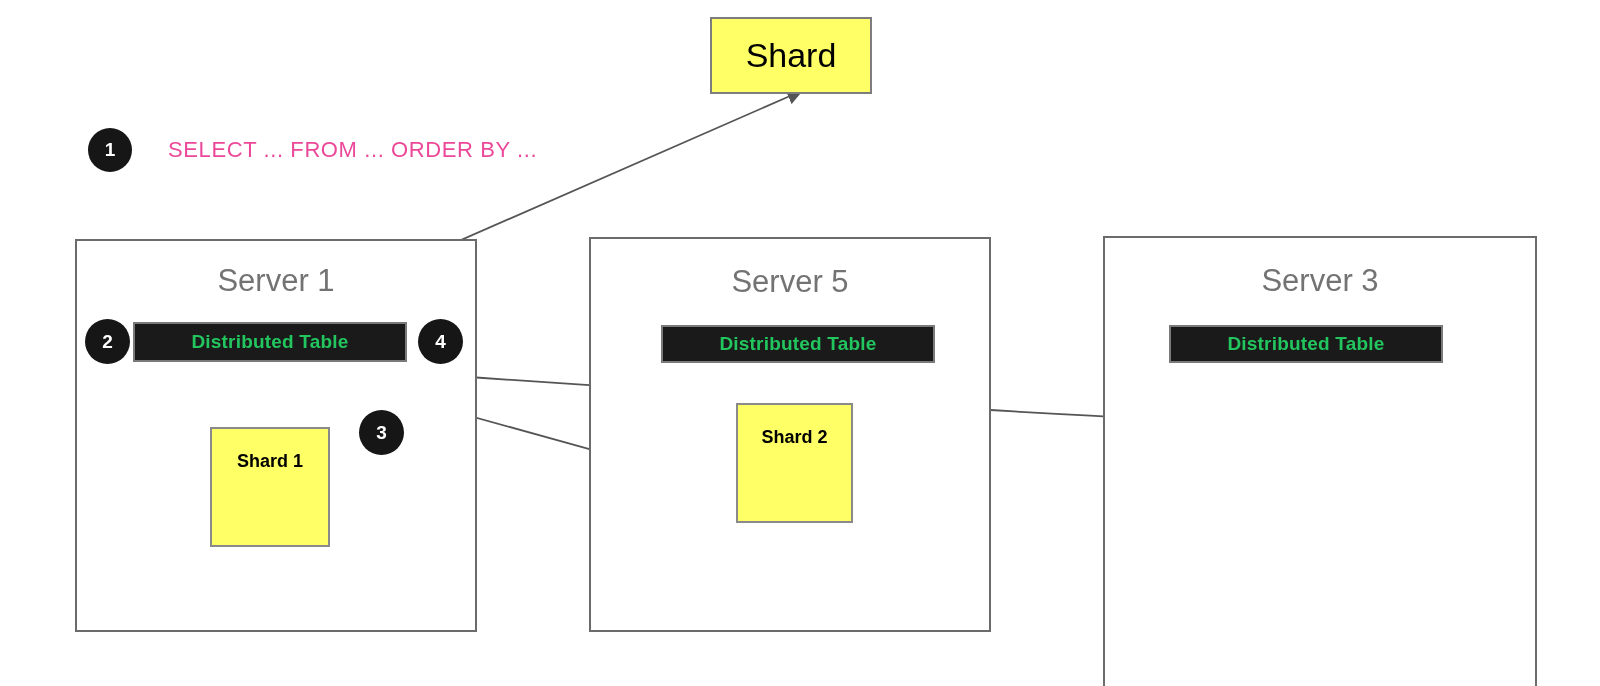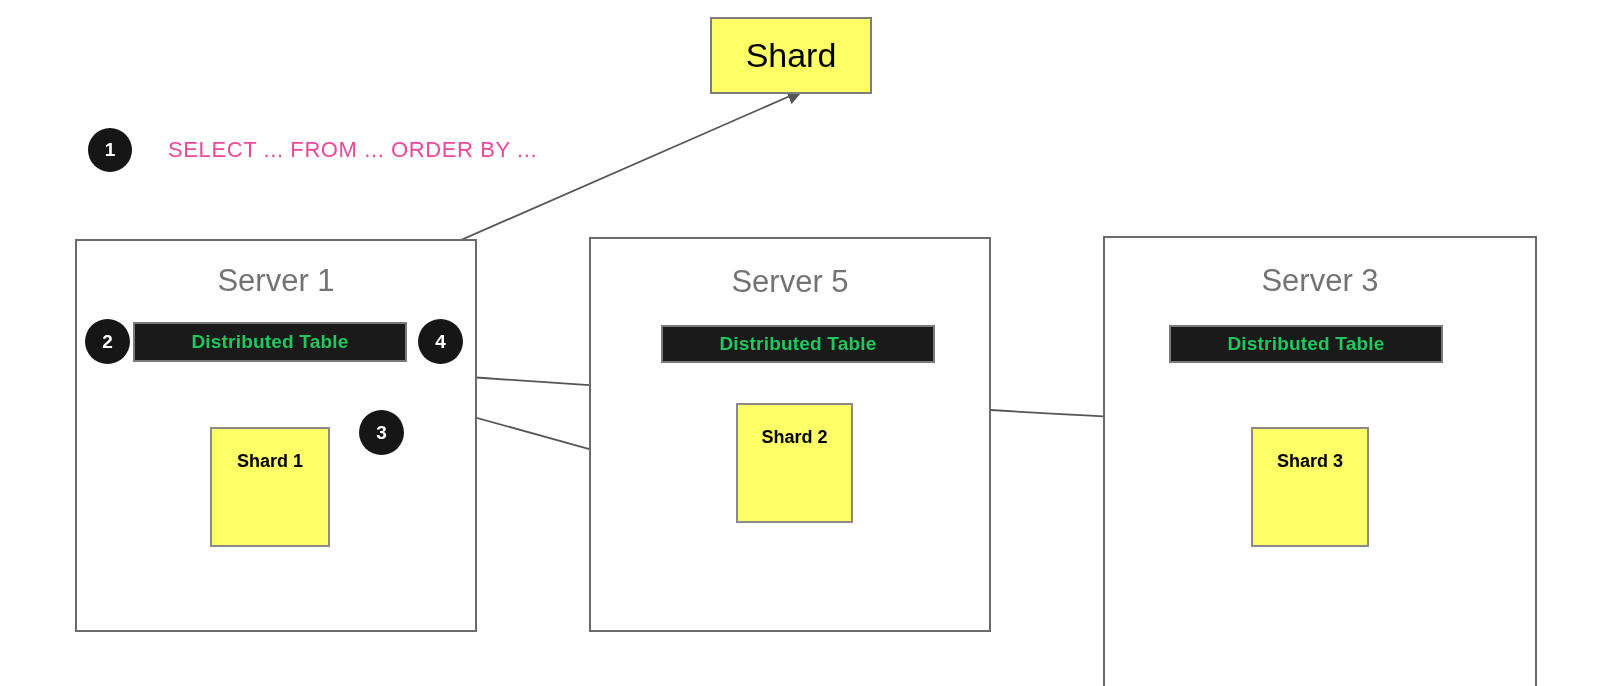--- a/index.html
+++ b/index.html
@@ -146,15 +146,14 @@
   <div class="server-panel" style="left:589px; top:237px; width:402px; height:395px;">
     <div class="server-title" style="top:25px;">Server 5</div>
   </div>
   <div class="dist-table" style="left:661px; top:325px; width:274px; height:38px;">Distributed Table</div>
   <div class="shard" style="left:736px; top:403px; width:117px; height:120px;">Shard 2</div>
 
   <div class="server-panel" style="left:1103px; top:236px; width:434px; height:480px;">
     <div class="server-title" style="top:25px;">Server 3</div>
   </div>
   <div class="dist-table" style="left:1169px; top:325px; width:274px; height:38px;">Distributed Table</div>
-  <div class="shard" style="left:1251px; top:427px; width:118px; height:120px;">Shard 3</div>
 
 </div>
 
 </body></html>

